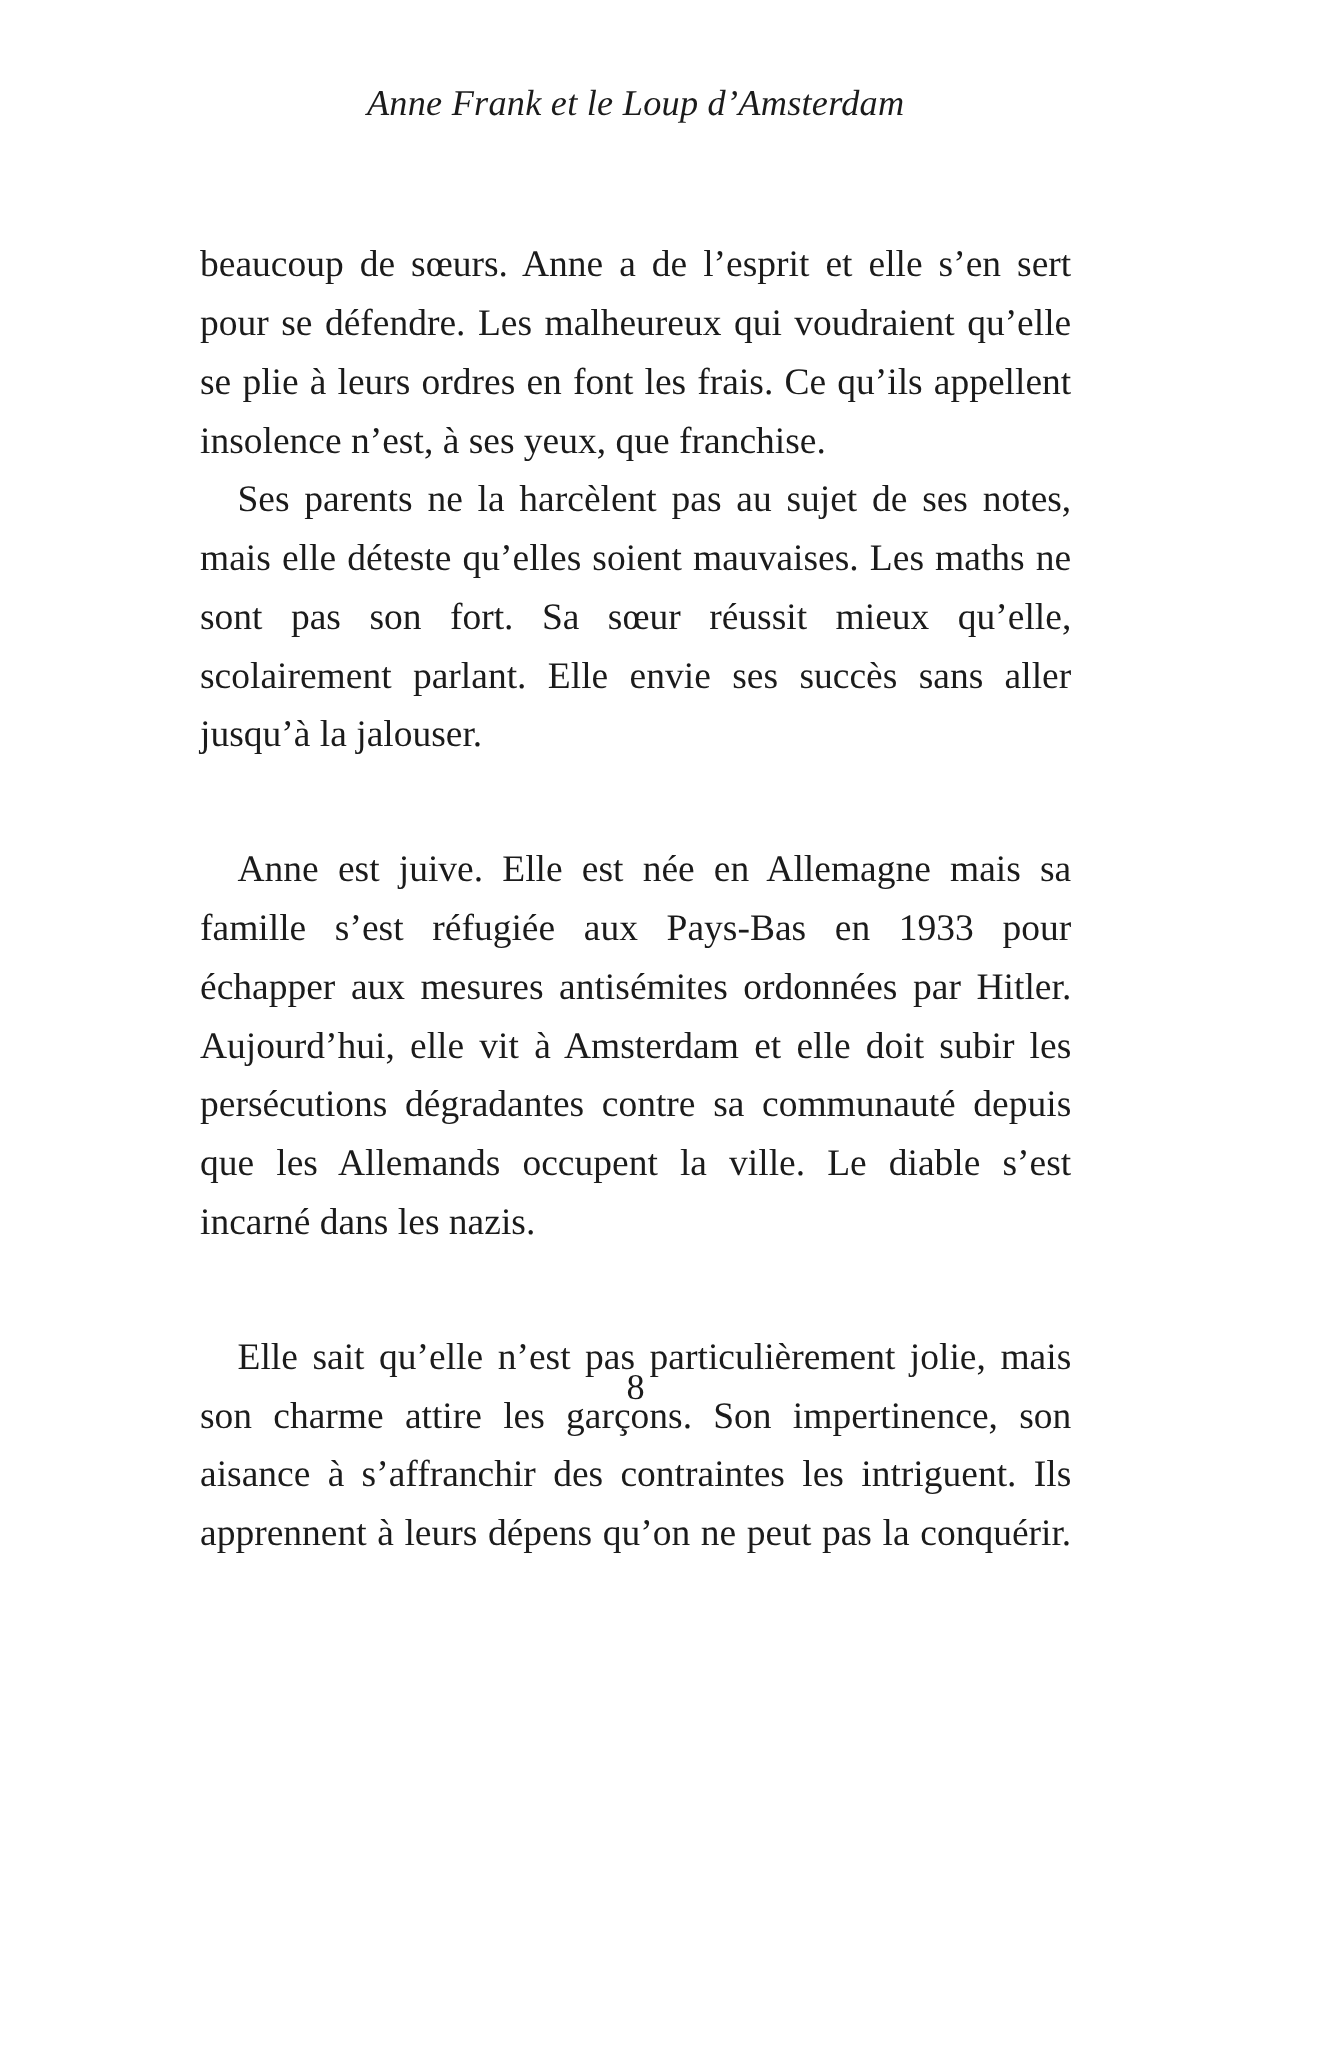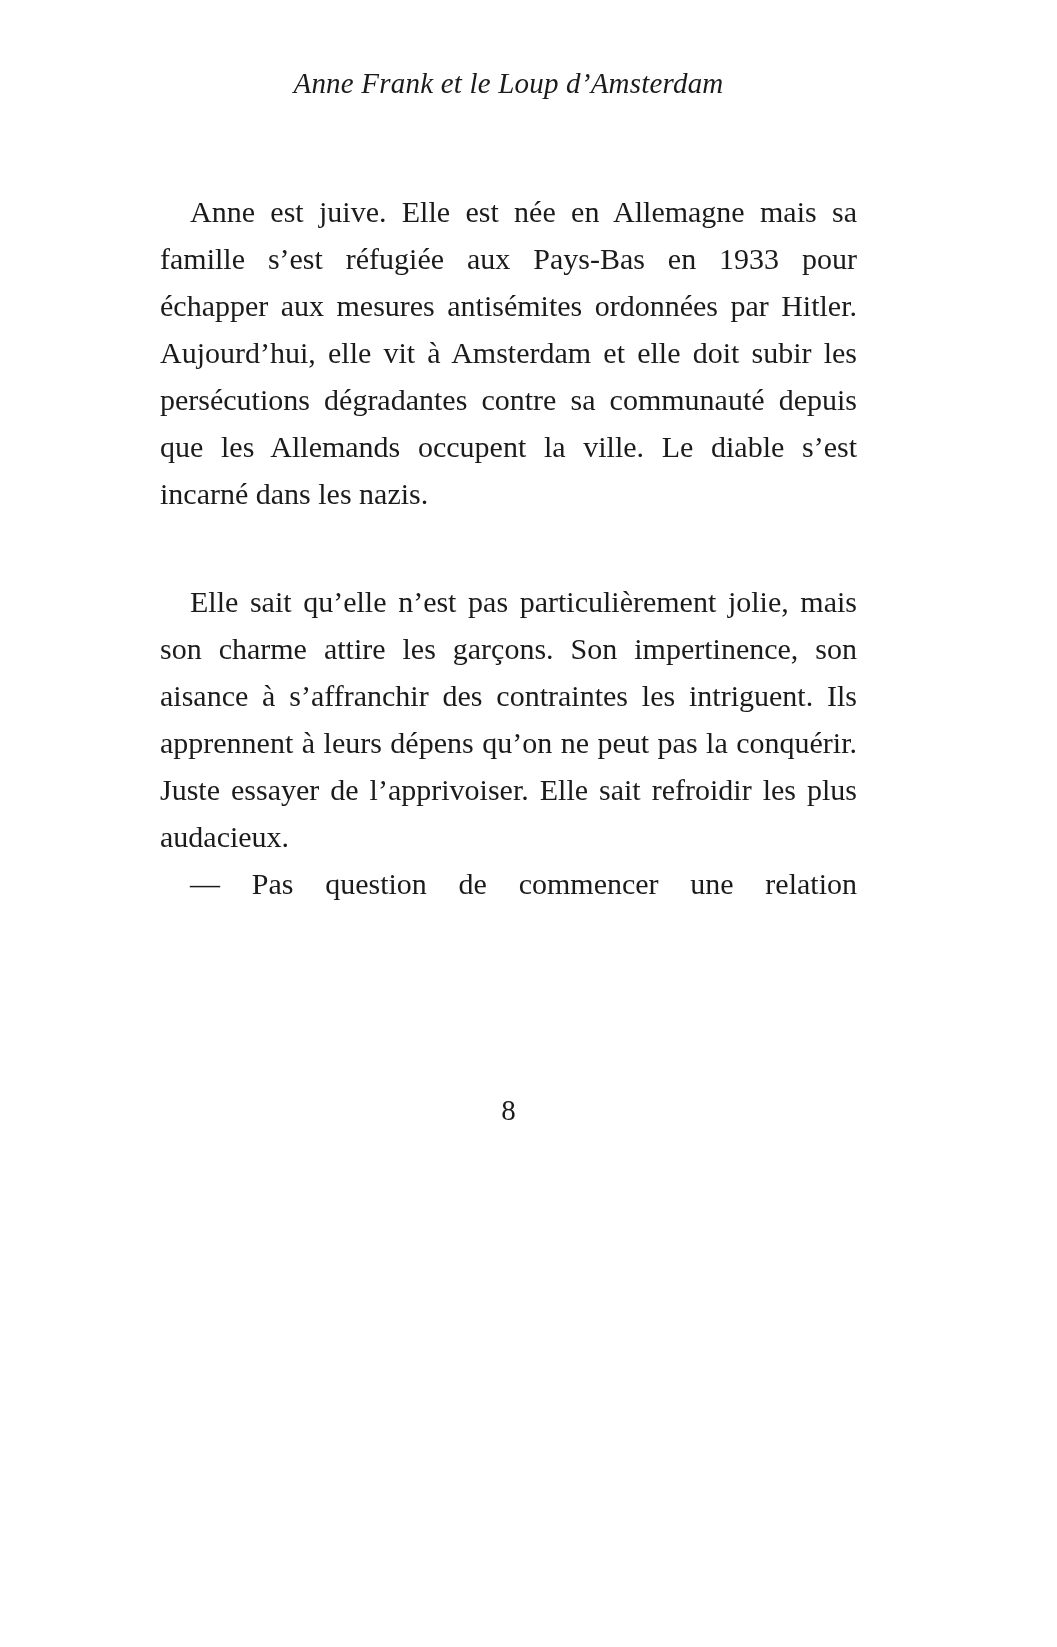--- a/index.html
+++ b/index.html
@@ -61,19 +61,21 @@
       font-size: 29px;
     }
   </style>
 </head>
 <body>
 
 <div class="page">
   <div class="content">
     <div class="running-title">Anne Frank et le Loup d’Amsterdam</div>
     <div class="body-text">
+      <p class="para">beaucoup de sœurs. Anne a de l’esprit et elle s’en sert pour se défendre. Les malheureux qui voudraient qu’elle se plie à leurs ordres en font les frais. Ce qu’ils appellent insolence n’est, à ses yeux, que franchise.</p>
+      <p class="para indent">Ses parents ne la harcèlent pas au sujet de ses notes, mais elle déteste qu’elles soient mauvaises. Les maths ne sont pas son fort. Sa sœur réussit mieux qu’elle, scolairement parlant. Elle envie ses succès sans aller jusqu’à la jalouser.</p>
       <p class="para indent section-break">Anne est juive. Elle est née en Allemagne mais sa famille s’est réfugiée aux Pays-Bas en 1933 pour échapper aux mesures antisémites ordonnées par Hitler. Aujourd’hui, elle vit à Amsterdam et elle doit subir les persécutions dégradantes contre sa communauté depuis que les Allemands occupent la ville. Le diable s’est incarné dans les nazis.</p>
       <p class="para indent section-break">Elle sait qu’elle n’est pas particulièrement jolie, mais son charme attire les garçons. Son impertinence, son aisance à s’affranchir des contraintes les intriguent. Ils apprennent à leurs dépens qu’on ne peut pas la conquérir. Juste essayer de l’apprivoiser. Elle sait refroidir les plus audacieux.</p>
       <p class="para indent dialogue">— Pas question de commencer une relation</p>
     </div>
   </div>
   <div class="page-number">8</div>
 </div>
 
 </body></html>

